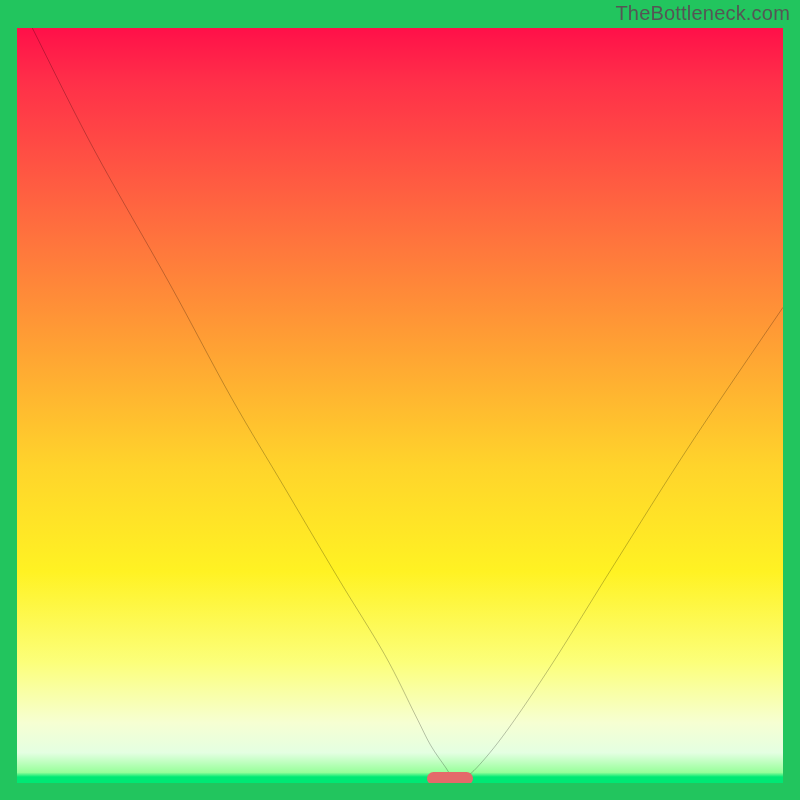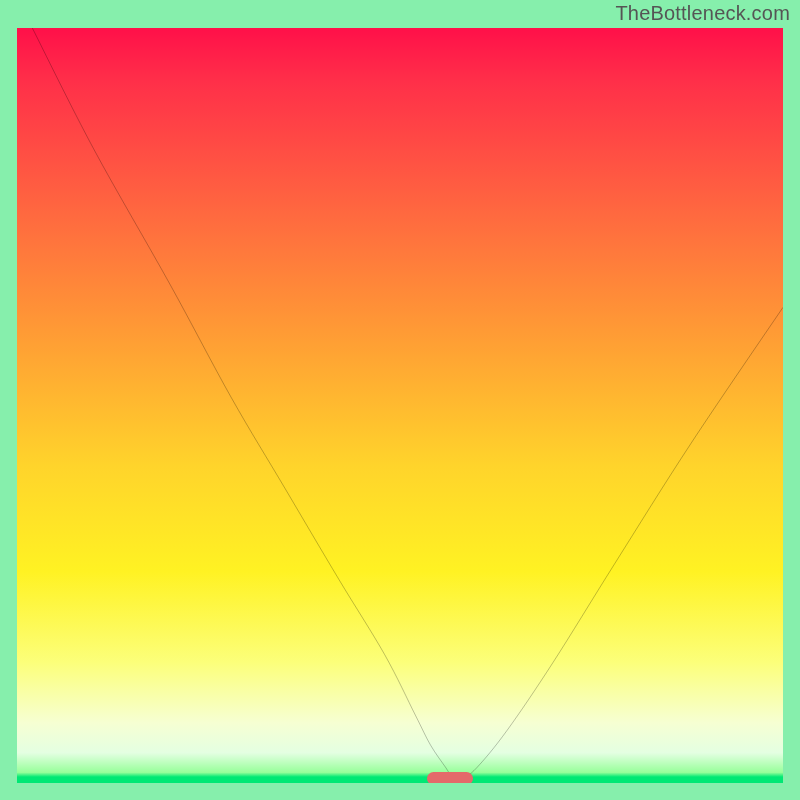--- a/index.html
+++ b/index.html
@@ -8,21 +8,21 @@
     width: 800px;
     height: 800px;
     overflow: hidden;
     background: #000;
     font-family: Arial, Helvetica, sans-serif;
   }
   .frame {
     position: relative;
     width: 800px;
     height: 800px;
-    background: #86efac;
+    background: #22c55e;
     box-sizing: border-box;
   }
   .watermark {
     position: absolute;
     top: 2px;
     right: 10px;
     color: #555;
     font-size: 20px;
     font-weight: 500;
     letter-spacing: 0.2px;

